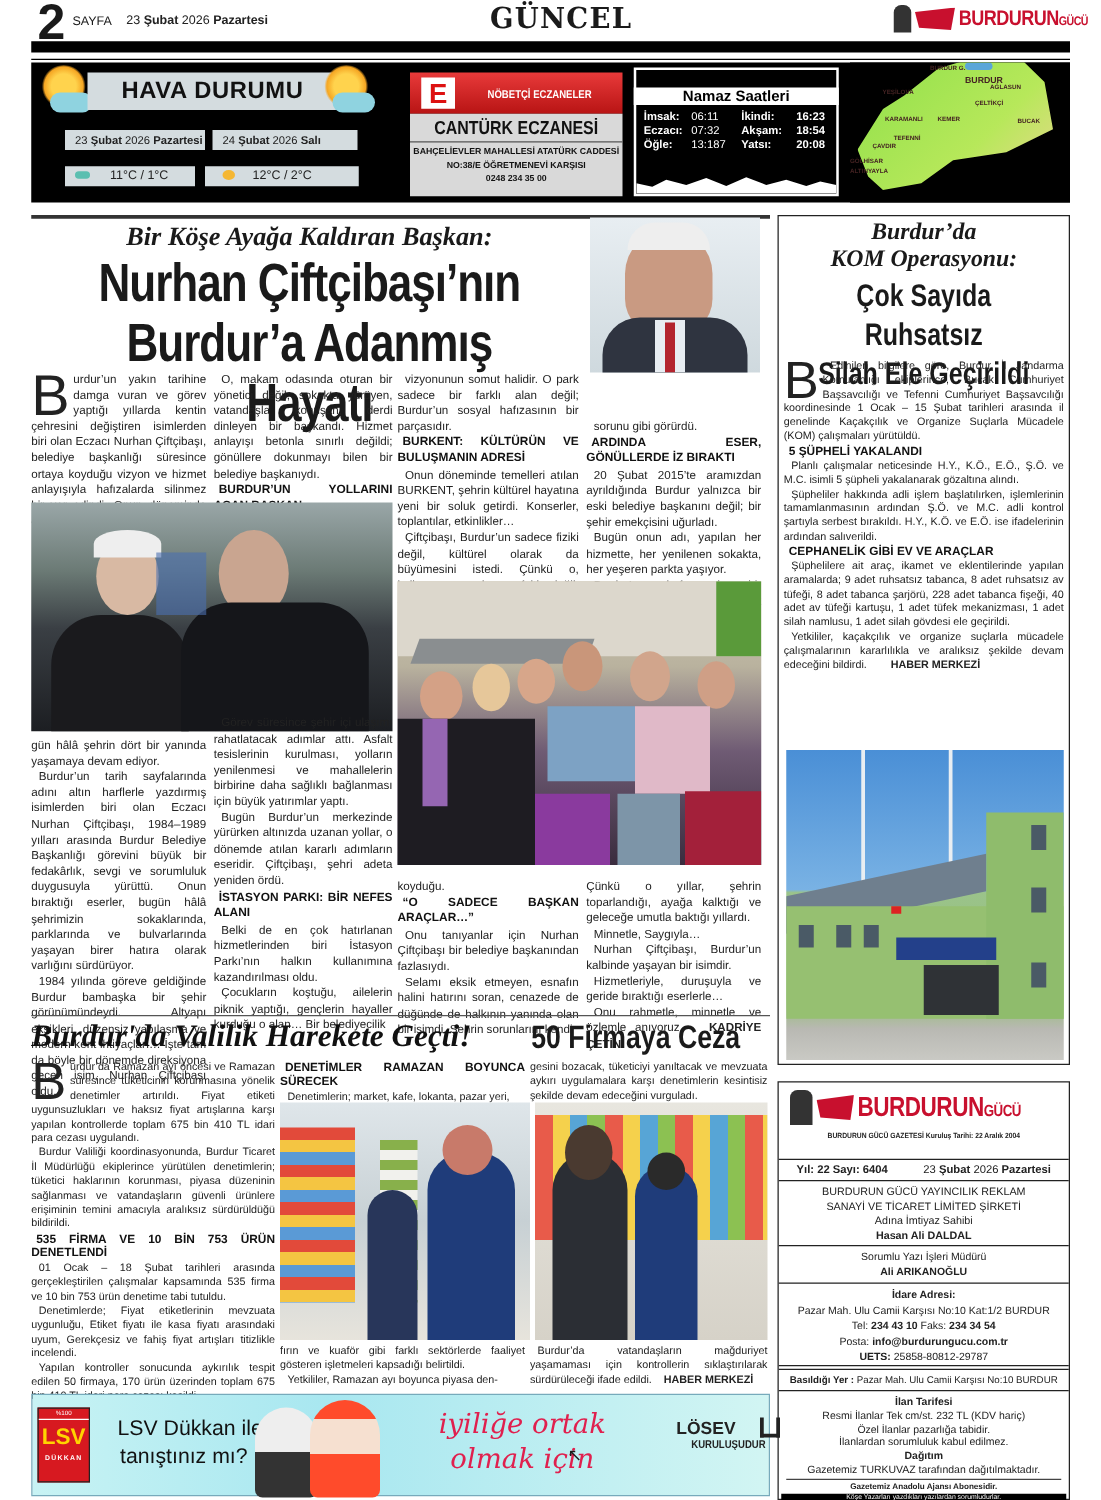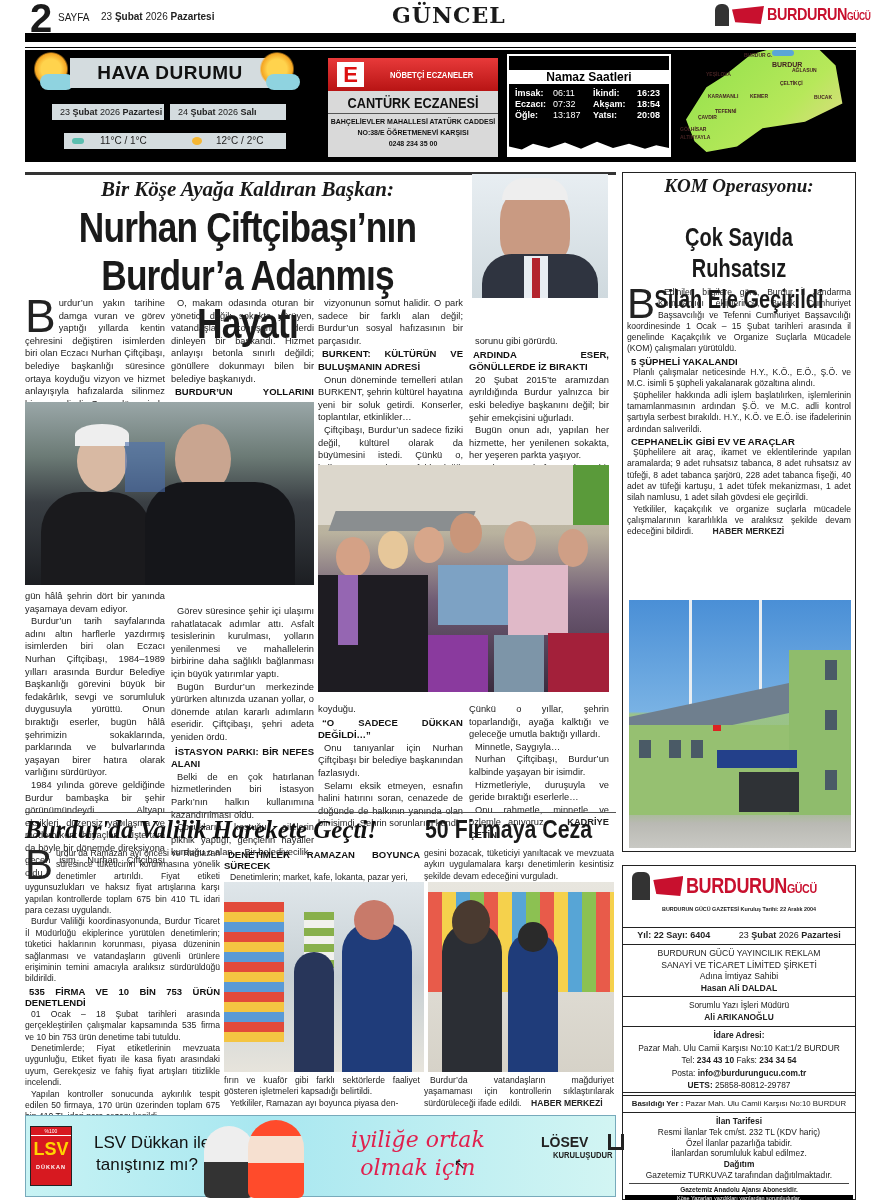--- a/index.html
+++ b/index.html
@@ -93,24 +93,24 @@
 <div class="abs" style="left:258px;top:52px">
   <div class="sun"></div>
     <div class="cloud abs" style="left:8px;top:22px"></div>
 </div>
 <div class="abs wbox" style="left:52px;top:104px;width:112px">
   <span>23</span> <b>Şubat</b> <span>2026</span> <b>Pazartesi</b>
 </div>
 <div class="abs wbox" style="left:170px;top:104px;width:116px">
   <span>24</span> <b>Şubat</b> <span>2026</span> <b>Salı</b>
 </div>
-<div class="abs wbox" style="left:64px;top:133px;width:124px;font-size:10px">
+<div class="abs wbox" style="left:52px;top:133px;width:104px;font-size:10px">
   <span style="display:inline-block;width:12px;height:6px;border-radius:4px;background:#5bbfb0;margin-right:16px;vertical-align:middle"></span><span>11°C /  1°C</span>
 </div>
-<div class="abs wbox" style="left:178px;top:133px;width:108px;font-size:10px">
+<div class="abs wbox" style="left:164px;top:133px;width:123px;font-size:10px">
   <span style="display:inline-block;width:10px;height:8px;border-radius:50%;background:#f5b733;margin-right:14px;margin-left:6px;vertical-align:middle"></span><span>12°C /   2°C</span>
 </div>
 
 <div class="abs ecz-red"></div>
 <div class="abs ecz-E">E</div>
 <div class="abs ecz-lbl">NÖBETÇİ ECZANELER</div>
 <div class="abs ecz-grey"></div>
 <div class="abs ecz-name">CANTÜRK ECZANESİ</div>
 <div class="abs" style="left:328px;top:113px;width:170px;height:1px;background:#555"></div>
 <div class="abs ecz-addr">
@@ -228,45 +228,46 @@
   <div style="position:absolute;left:176px;top:170px;width:50px;height:57px;background:#7d95a8"></div>
   <div style="position:absolute;left:230px;top:168px;width:61px;height:59px;background:#a3203a"></div>
 </div>
 
 <div class="col" style="left:25px;top:590px;width:140px">
   <p style="text-indent:0">gün hâlâ şehrin dört bir yanında yaşamaya devam ediyor.</p>
   <p>Burdur’un tarih sayfalarında adını altın harflerle yazdırmış isimlerden biri olan Eczacı Nurhan Çiftçibaşı, 1984–1989 yılları arasında Burdur Belediye Başkanlığı görevini büyük bir fedakârlık, sevgi ve sorumluluk duygusuyla yürüttü. Onun bıraktığı eserler, bugün hâlâ şehrimizin sokaklarında, parklarında ve bulvarlarında yaşayan birer hatıra olarak varlığını sürdürüyor.</p>
   <p>1984 yılında göreve geldiğinde Burdur bambaşka bir şehir görünümündeydi. Altyapı eksikleri, düzensiz yapılaşma ve modern kent ihtiyaçları… İşte tam da böyle bir dönemde direksiyona geçen isim, Nurhan Çiftçibaşı oldu.</p>
 </div>
 
-<div class="col" style="left:171px;top:605px;width:143px">
+<div class="col" style="left:171px;top:572px;width:143px">
   <p>Görev süresince şehir içi ulaşımı rahatlatacak adımlar attı. Asfalt tesislerinin kurulması, yolların yenilenmesi ve mahallelerin birbirine daha sağlıklı bağlanması için büyük yatırımlar yaptı.</p>
   <p>Bugün Burdur’un merkezinde yürürken altınızda uzanan yollar, o dönemde atılan kararlı adımların eseridir. Çiftçibaşı, şehri adeta yeniden ördü.</p>
   <h4 style="margin-top:2px">İSTASYON PARKI: BİR NEFES ALANI</h4>
   <p>Belki de en çok hatırlanan hizmetlerinden biri İstasyon Parkı’nın halkın kullanımına kazandırılması oldu.</p>
   <p>Çocukların koştuğu, ailelerin piknik yaptığı, gençlerin hayaller kurduğu o alan… Bir belediyecilik</p>
 </div>
 
 <div class="col" style="left:318px;top:703px;width:145px">
   <p style="text-indent:0">koyduğu.</p>
-  <h4>“O SADECE DÜKKAN DEĞİLDİ…”</h4>
+  <h4>“O SADECE BAŞKAN ARAÇLAR…”</h4>
   <p>Onu tanıyanlar için Nurhan Çiftçibaşı bir belediye başkanından fazlasıydı.</p>
   <p>Selamı eksik etmeyen, esnafın halini hatırını soran, cenazede de düğünde de halkının yanında olan bir isimdi. Şehrin sorunlarını kendi</p>
 </div>
 
 <div class="col" style="left:469px;top:703px;width:140px">
   <p style="text-indent:0">Çünkü o yıllar, şehrin toparlandığı, ayağa kalktığı ve geleceğe umutla baktığı yıllardı.</p>
   <p>Minnetle, Saygıyla…</p>
   <p>Nurhan Çiftçibaşı, Burdur’un kalbinde yaşayan bir isimdir.</p>
   <p>Hizmetleriyle, duruşuyla ve geride bıraktığı eserlerle…</p>
   <p><span>Onu rahmetle, minnetle ve özlemle anıyoruz.</span> &nbsp; <span class="sig">KADRİYE ÇETİN</span></p>
 </div>
 
 <div class="abs side-frame"></div>
 <div class="abs side-kicker">
+  <div>Burdur’da</div>
   <div>KOM Operasyonu:</div>
 </div>
 <div class="abs side-head">
   <div>Çok Sayıda Ruhsatsız</div>
   <div>Silah Ele Geçirildi</div>
 </div>
 <div class="col" style="left:627px;top:287px;width:224px;font-size:8.6px;line-height:11.3px">
   <span class="dropcap" style="font-size:42px;line-height:34px">B</span>
   <p>Edinilen bilgilere göre, Burdur İl Jandarma Komutanlığı ekiplerince, Bucak Cumhuriyet Başsavcılığı ve Tefenni Cumhuriyet Başsavcılığı koordinesinde 1 Ocak – 15 Şubat tarihleri arasında il genelinde Kaçakçılık ve Organize Suçlarla Mücadele (KOM) çalışmaları yürütüldü.</p>
   <h4>5 ŞÜPHELİ YAKALANDI</h4>

